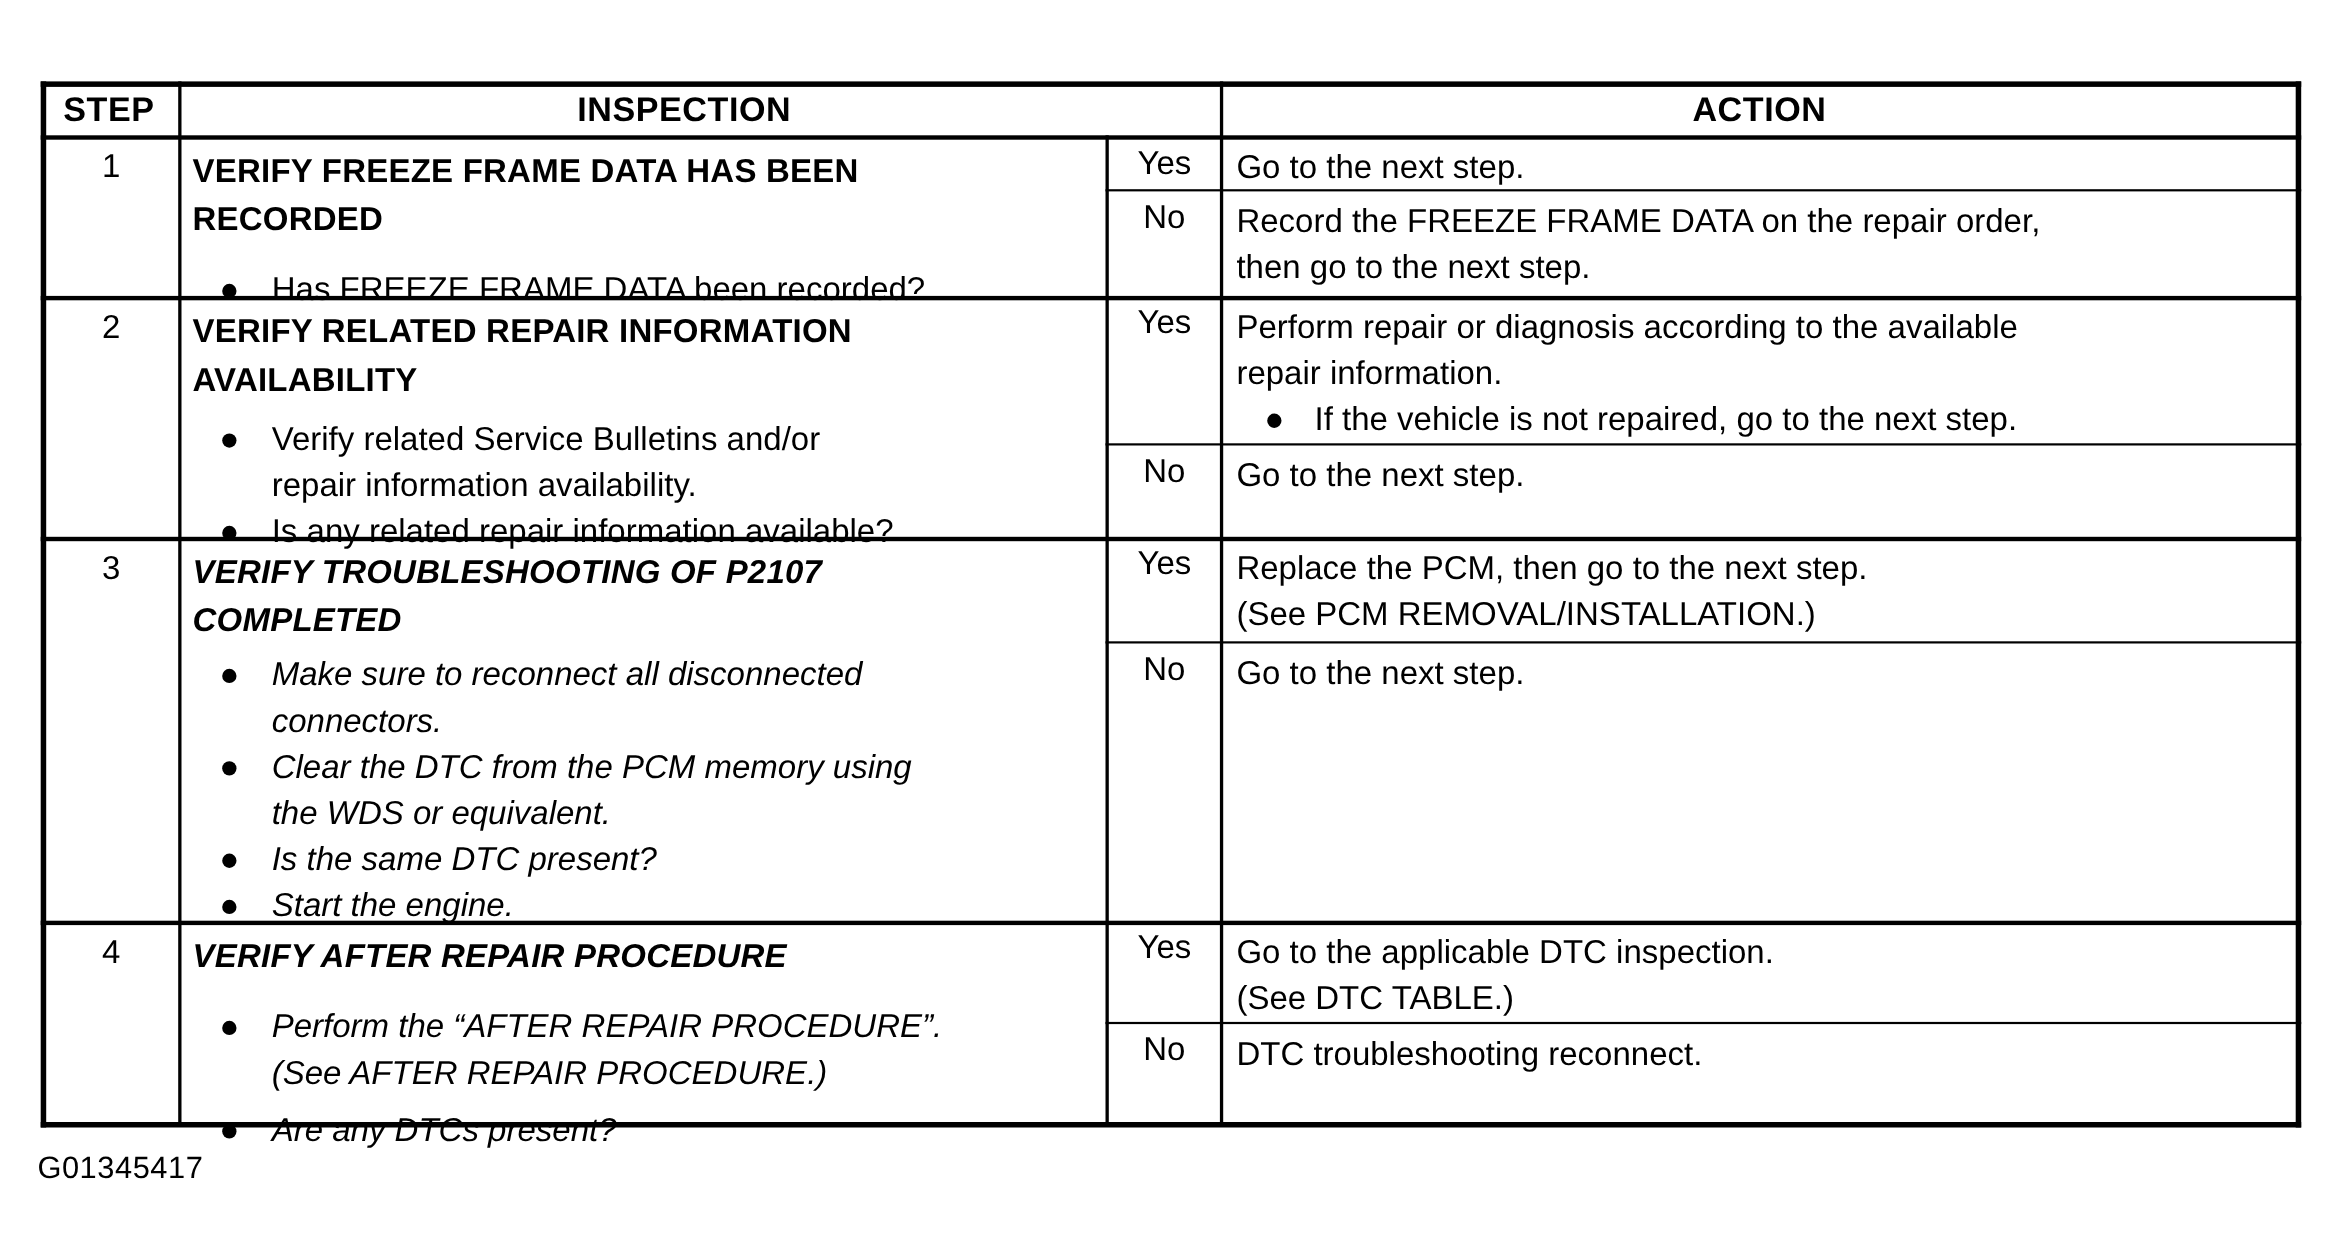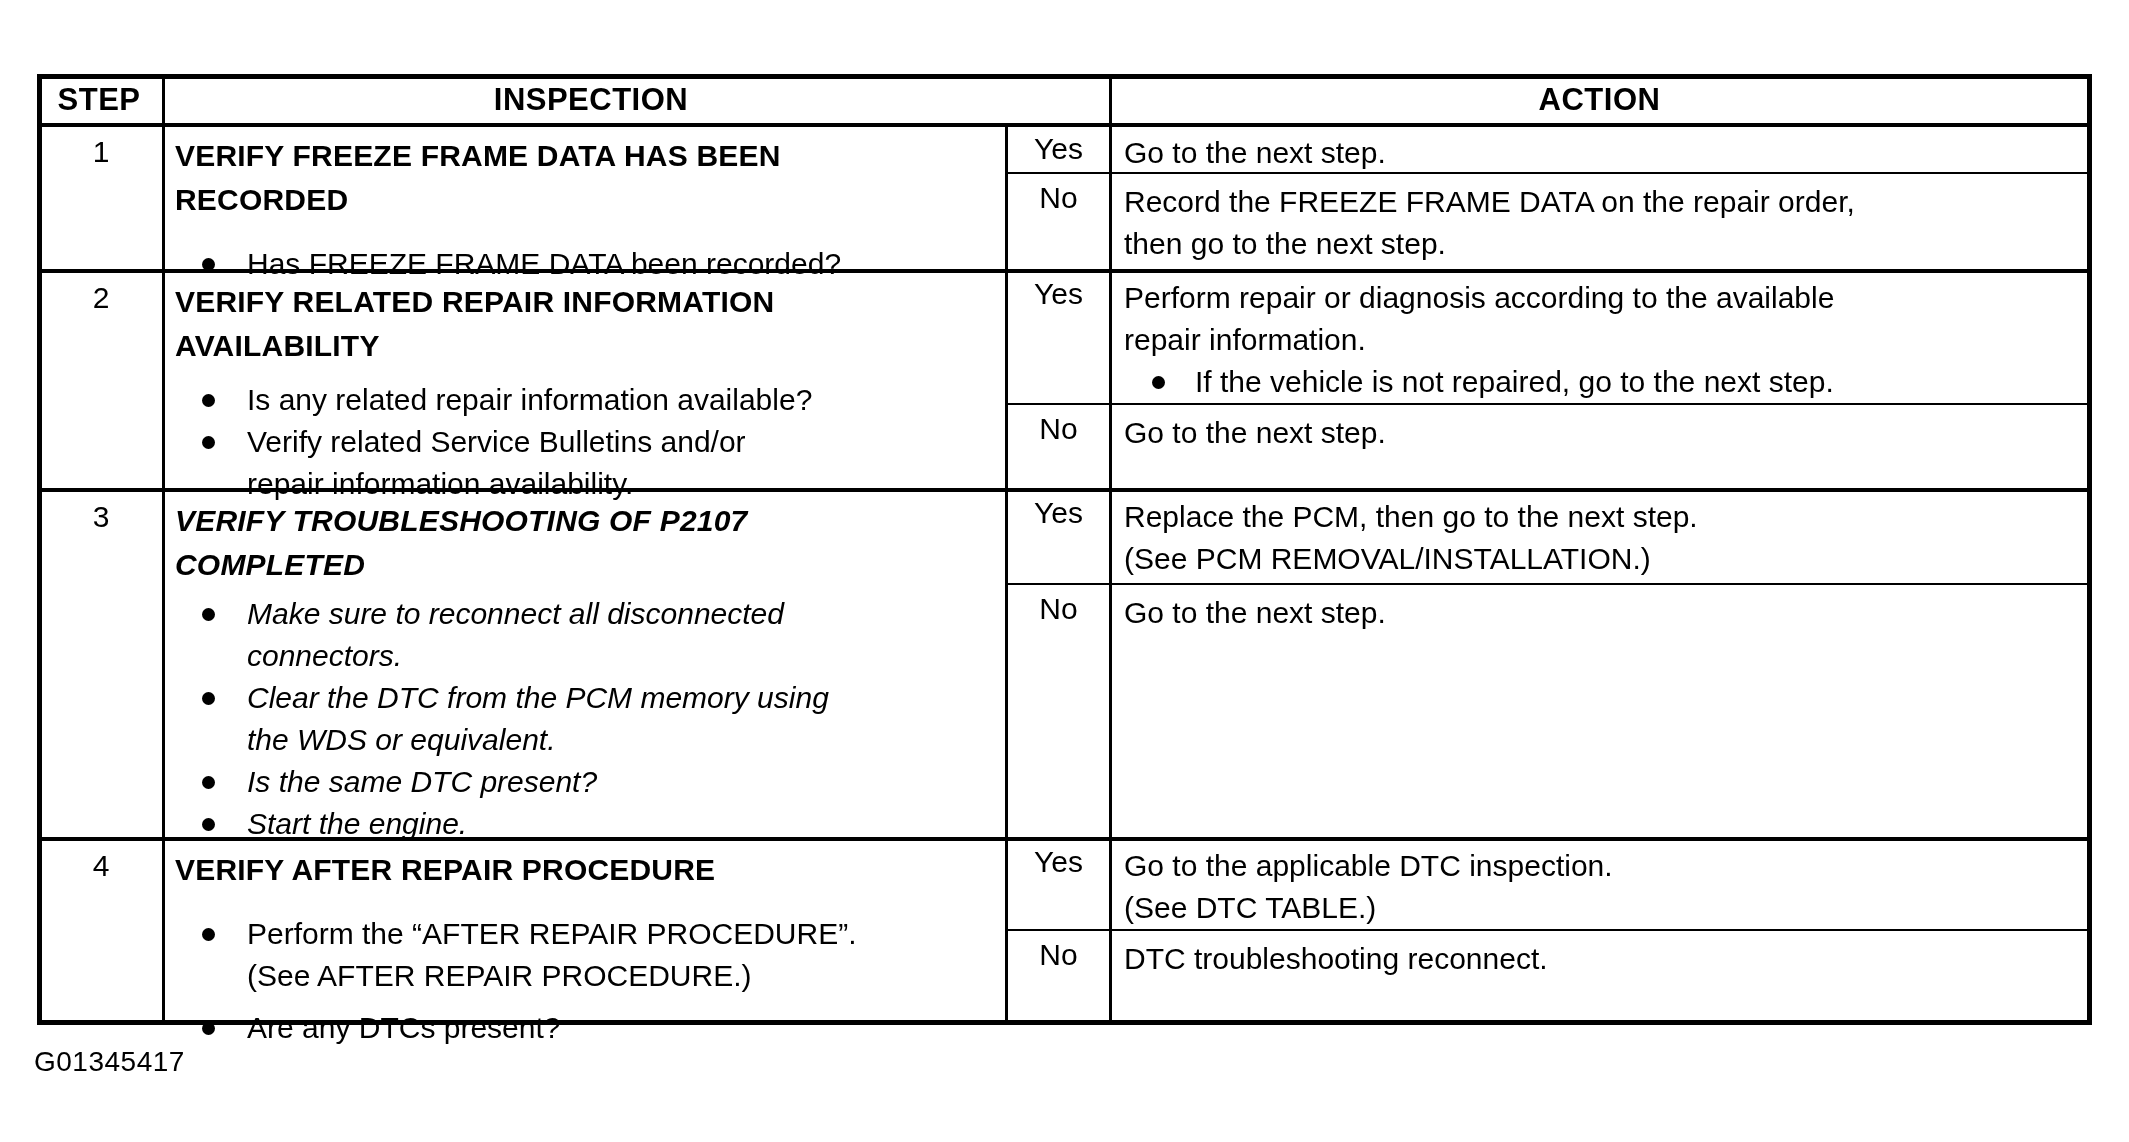--- a/index.html
+++ b/index.html
@@ -26,33 +26,33 @@
   .h-sub   {background:#000;position:absolute;left:1005px;width:1087px;height:2px;}
   .h-r1d{top:172px;} .h-r2d{top:403px;} .h-r3d{top:583px;} .h-r4d{top:929px;}
 
   
   .hcell{
     position:absolute;top:84px;
     font-weight:bold;font-size:31px;line-height:31px;
     text-align:center;letter-spacing:.5px;
   }
   .hc-step{left:37px;width:124px;}
-  .hc-insp{left:151px;width:880px;}
+  .hc-insp{left:182px;width:880px;}
   .hc-act {left:1112px;width:975px;}
 
   
   .stepnum{
     position:absolute;left:40px;width:122px;
     text-align:center;font-size:30px;
   }
   .sn-1{top:135px;} .sn-2{top:281px;} .sn-3{top:500px;} .sn-4{top:849px;}
 
   
   .insp{position:absolute;left:175px;width:815px;}
-  .in-1{top:134px;} .in-2{top:280px;} .in-3{top:499px;font-style:italic;} .in-4{top:848px;}
+  .in-1{top:134px;} .in-2{top:280px;} .in-3{top:499px;font-style:italic;} .in-4{top:848px;font-style:italic;}
   .title{
     font-weight:bold;font-size:30px;line-height:44px;
     white-space:pre-line;letter-spacing:.2px;
   }
   .bullets{margin-top:21px;}
   .in-2 .bullets{margin-top:11px;}
   .in-3 .bullets{margin-top:6px;}
   .gap2 .bullet:nth-child(2){margin-top:10px;}
 
   .bullet{display:flex;}
@@ -138,26 +138,26 @@
   <div></div>
 </div>
 
 <div class="stepnum sn-2">2</div>
 <div class="insp in-2">
   <div class="title">VERIFY RELATED REPAIR INFORMATION
 AVAILABILITY</div>
   <div class="bullets">
       <div class="bullet">
         <span class="dot"></span>
-        <span class="btxt">Is any related repair information available?</span>
-      </div>
-      <div class="bullet">
-        <span class="dot"></span>
         <span class="btxt">Verify related Service Bulletins and/or
 repair information availability.</span>
+      </div>
+      <div class="bullet">
+        <span class="dot"></span>
+        <span class="btxt">Is any related repair information available?</span>
       </div>
     </div>
 </div>
 <div class="yn yn-2y">Yes</div>
 <div class="act ac-2y">
   <div>
       <div class="line">Perform repair or diagnosis according to the available
 repair information.</div>
     </div>
   <div>

